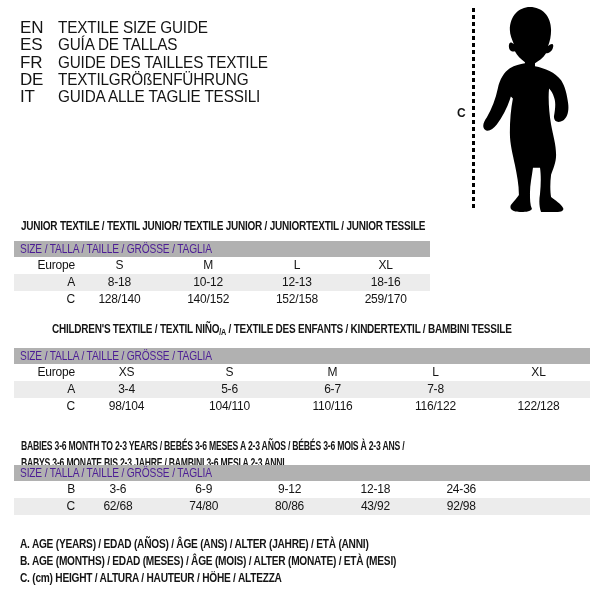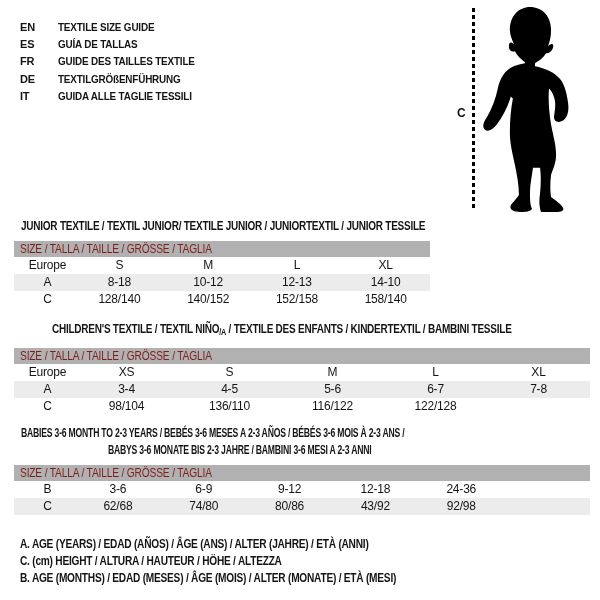--- a/index.html
+++ b/index.html
@@ -5,40 +5,40 @@
   html,body{margin:0;padding:0;}
   body{
     width:600px;height:600px;position:relative;background:#ffffff;
     font-family:"Liberation Sans", sans-serif;color:#141414;overflow:hidden;
   }
   .abs{position:absolute;}
   .sq{display:inline-block;transform-origin:0 50%;white-space:nowrap;}
 
   
   .lang-row{display:grid;grid-template-columns:38px auto;height:17.3px;align-items:center;
-    font-weight:bold;font-size:11px;letter-spacing:-0.2px;}
+    font-weight:normal;font-size:17px;letter-spacing:-0.2px;}
   .lang-label{transform:scaleX(.9);}
 
   
   .sec-title{font-weight:bold;font-size:12.5px;letter-spacing:-0.3px;white-space:nowrap;}
   .sec-title .sq{transform:scaleX(.8);}
   .sec-title .sq.narrow{transform:scaleX(.69);}
   .sub-a{font-size:9px;vertical-align:-2px;}
 
   
   .table{position:absolute;left:14px;}
-  .thead{height:16px;background:#b1b1b1;line-height:16px;font-size:12px;color:#7f1d1d;
+  .thead{height:16px;background:#b1b1b1;line-height:16px;font-size:12px;color:#4c1d95;
     padding-left:6px;letter-spacing:-0.2px;}
   .thead .sq{transform:scaleX(.85);}
   .trow{display:grid;height:17px;line-height:17px;font-size:12px;letter-spacing:-0.2px;}
   .cols5{grid-template-columns:61px repeat(4,1fr);}
   .cols6{grid-template-columns:61px repeat(5,1fr);}
   .cols7{grid-template-columns:61px repeat(6,1fr);}
   .shade{background:#ececec;}
-  .rlabel{padding-left:6px;text-align:center;}
+  .rlabel{padding-left:6px;text-align:right;}
   .cell{text-align:center;}
   .w-junior{width:416px;}
   .w-wide{width:576px;}
 
   
   .legend-line{height:16.8px;line-height:16.8px;font-weight:bold;font-size:13px;
     letter-spacing:-0.3px;white-space:nowrap;}
   .legend-line .sq{transform:scaleX(.78);}
 
   
@@ -91,28 +91,28 @@
     <span class="cell">S</span>
     <span class="cell">M</span>
     <span class="cell">L</span>
     <span class="cell">XL</span>
   </div>
   <div class="trow cols5 shade">
     <span class="rlabel">A</span>
     <span class="cell">8-18</span>
     <span class="cell">10-12</span>
     <span class="cell">12-13</span>
-    <span class="cell">14-10</span>
+    <span class="cell">18-16</span>
   </div>
   <div class="trow cols5">
     <span class="rlabel">C</span>
     <span class="cell">128/140</span>
     <span class="cell">140/152</span>
     <span class="cell">152/158</span>
-    <span class="cell">158/140</span>
+    <span class="cell">259/170</span>
   </div>
 </div>
 
 <div class="abs sec-title" style="left:21px;top:322px;margin-left:31px;">
   <span class="sq"><span>CHILDREN'S TEXTILE / TEXTIL NIÑO</span><span class="sub-a">/A</span><span> / TEXTILE DES ENFANTS / KINDERTEXTIL / BAMBINI TESSILE</span></span>
 </div>
 <div class="table w-wide" style="top:348px;">
   <div class="thead">
     <span class="sq">SIZE / TALLA / TAILLE / GRÖSSE / TAGLIA</span>
   </div>
@@ -120,35 +120,35 @@
     <span class="rlabel">Europe</span>
     <span class="cell">XS</span>
     <span class="cell">S</span>
     <span class="cell">M</span>
     <span class="cell">L</span>
     <span class="cell">XL</span>
   </div>
   <div class="trow cols6 shade">
     <span class="rlabel">A</span>
     <span class="cell">3-4</span>
-    <span class="cell">4-5</span>
     <span class="cell">5-6</span>
     <span class="cell">6-7</span>
     <span class="cell">7-8</span>
   </div>
   <div class="trow cols6">
     <span class="rlabel">C</span>
     <span class="cell">98/104</span>
-    <span class="cell">136/110</span>
+    <span class="cell">104/110</span>
+    <span class="cell">110/116</span>
     <span class="cell">116/122</span>
     <span class="cell">122/128</span>
   </div>
 </div>
 
-<div class="abs sec-title" style="left:21px;top:425px;line-height:17px;text-align:center;">
+<div class="abs sec-title" style="left:21px;top:438px;line-height:17px;">
   <div><span class="sq narrow">BABIES 3-6 MONTH TO 2-3 YEARS / BEBÉS 3-6 MESES A 2-3 AÑOS / BÉBÉS 3-6 MOIS À 2-3 ANS /</span></div>
   <div><span class="sq narrow">BABYS 3-6 MONATE BIS 2-3 JAHRE / BAMBINI 3-6 MESI A 2-3 ANNI</span></div>
 </div>
 <div class="table w-wide" style="top:465px;">
   <div class="thead">
     <span class="sq">SIZE / TALLA / TAILLE / GRÖSSE / TAGLIA</span>
   </div>
   <div class="trow cols7">
     <span class="rlabel">B</span>
     <span class="cell">3-6</span>
@@ -165,18 +165,18 @@
     <span class="cell">43/92</span>
     <span class="cell">92/98</span>
   </div>
 </div>
 
 <div class="abs" style="left:20px;top:536px;">
   <div class="legend-line">
     <span class="sq">A. AGE (YEARS) / EDAD (AÑOS) / ÂGE (ANS) / ALTER (JAHRE) / ETÀ (ANNI)</span>
   </div>
   <div class="legend-line">
-    <span class="sq">C. (cm) HEIGHT / ALTURA / HAUTEUR / HÖHE / ALTEZZA</span>
+    <span class="sq">B. AGE (MONTHS) / EDAD (MESES) / ÂGE (MOIS) / ALTER (MONATE) / ETÀ (MESI)</span>
   </div>
   <div class="legend-line">
-    <span class="sq">B. AGE (MONTHS) / EDAD (MESES) / ÂGE (MOIS) / ALTER (MONATE) / ETÀ (MESI)</span>
+    <span class="sq">C. (cm) HEIGHT / ALTURA / HAUTEUR / HÖHE / ALTEZZA</span>
   </div>
 </div>
 
 </body></html>

